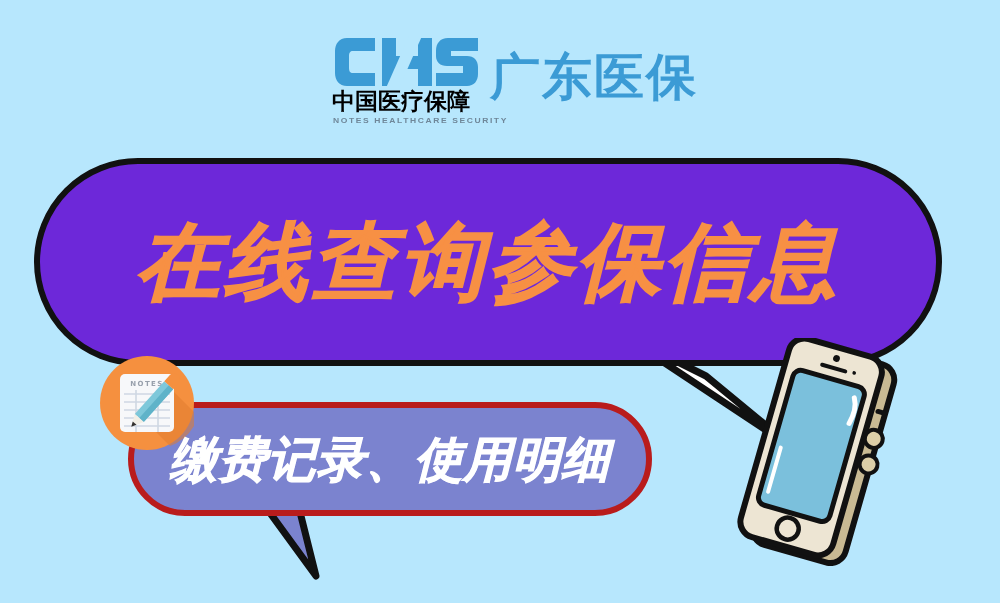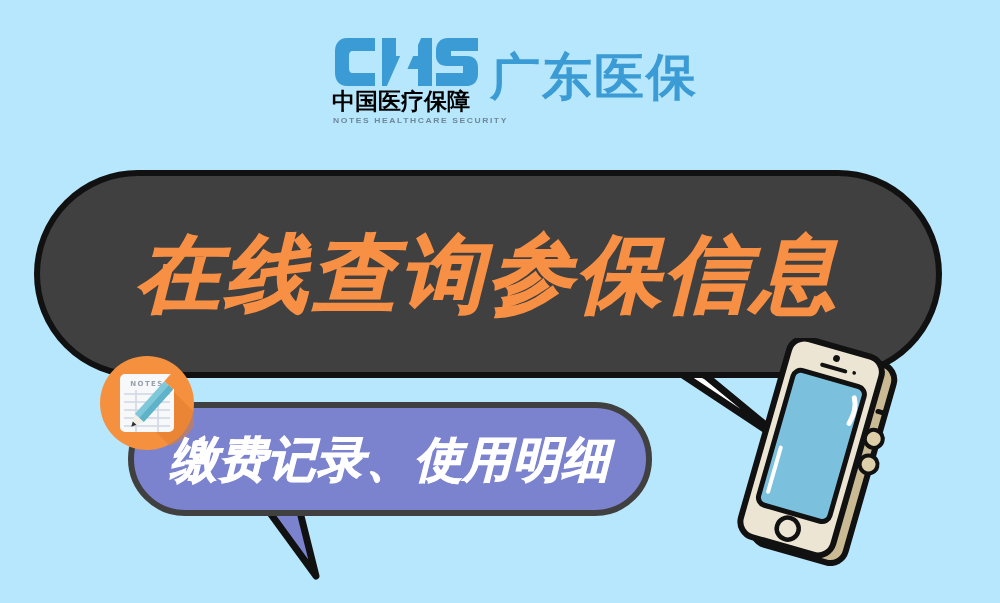--- a/index.html
+++ b/index.html
@@ -78,24 +78,24 @@
     letter-spacing: 2px;
     white-space: nowrap;
     font-family: "DejaVu Sans", "Liberation Sans", sans-serif;
     margin-top: 8px;
   }
 
   
   .bubble-main {
     position: absolute;
     left: 34px;
-    top: 170px;
+    top: 158px;
     width: 908px;
     height: 208px;
-    background: #404040;
+    background: #6d28d9;
     border: 6px solid #111111;
     border-radius: 104px;
     box-sizing: border-box;
     z-index: 3;
   }
   .bubble-main-text {
     position: absolute;
     left: 0;
     top: 0;
     width: 100%;
@@ -124,21 +124,21 @@
   }
 
   
   .bubble-sub {
     position: absolute;
     left: 128px;
     top: 402px;
     width: 524px;
     height: 114px;
     background: #7b83cf;
-    border: 6px solid #404040;
+    border: 6px solid #b91c1c;
     border-radius: 57px;
     box-sizing: border-box;
     z-index: 5;
   }
   .bubble-sub-text {
     position: absolute;
     left: 0;
     top: 0;
     width: 100%;
     height: 100%;

